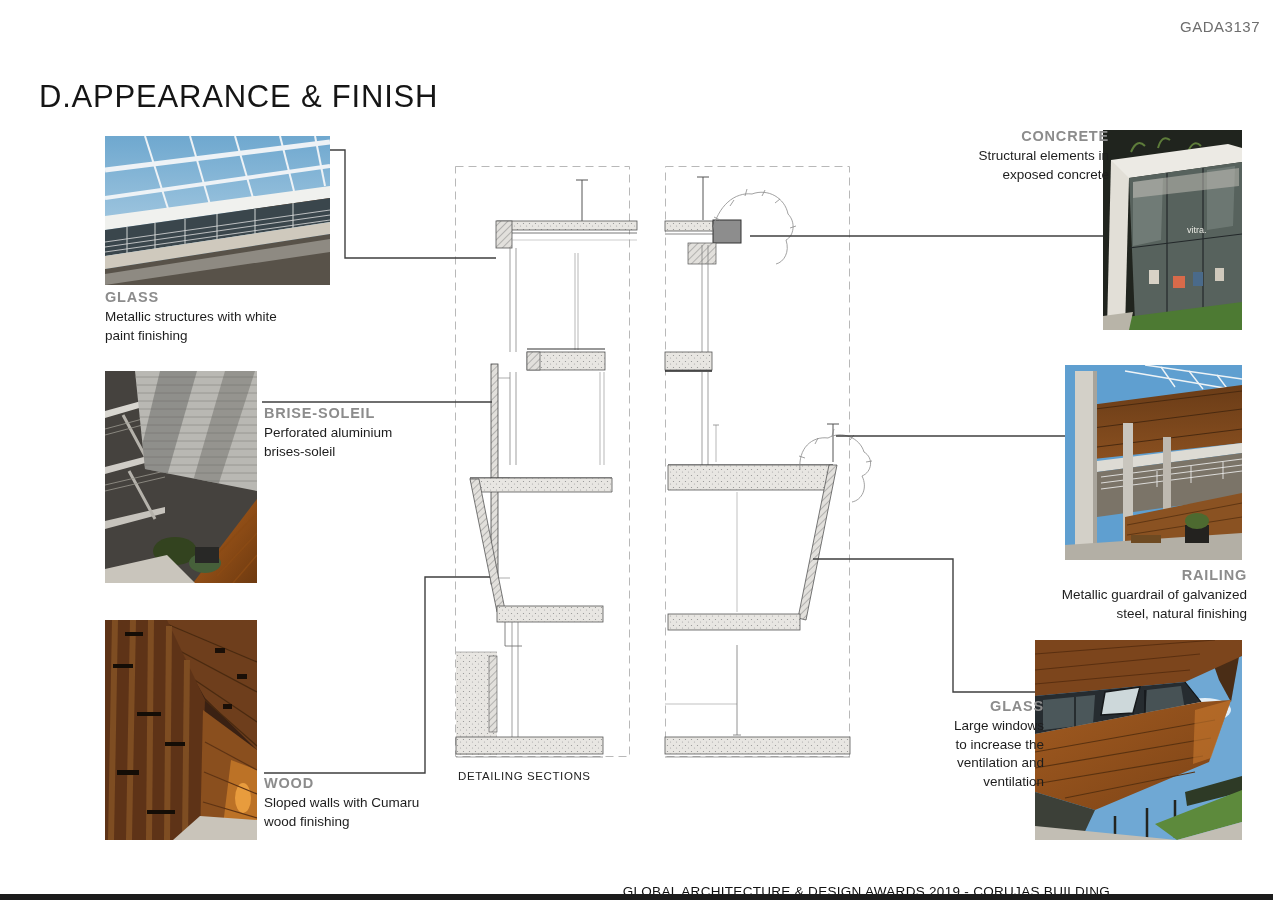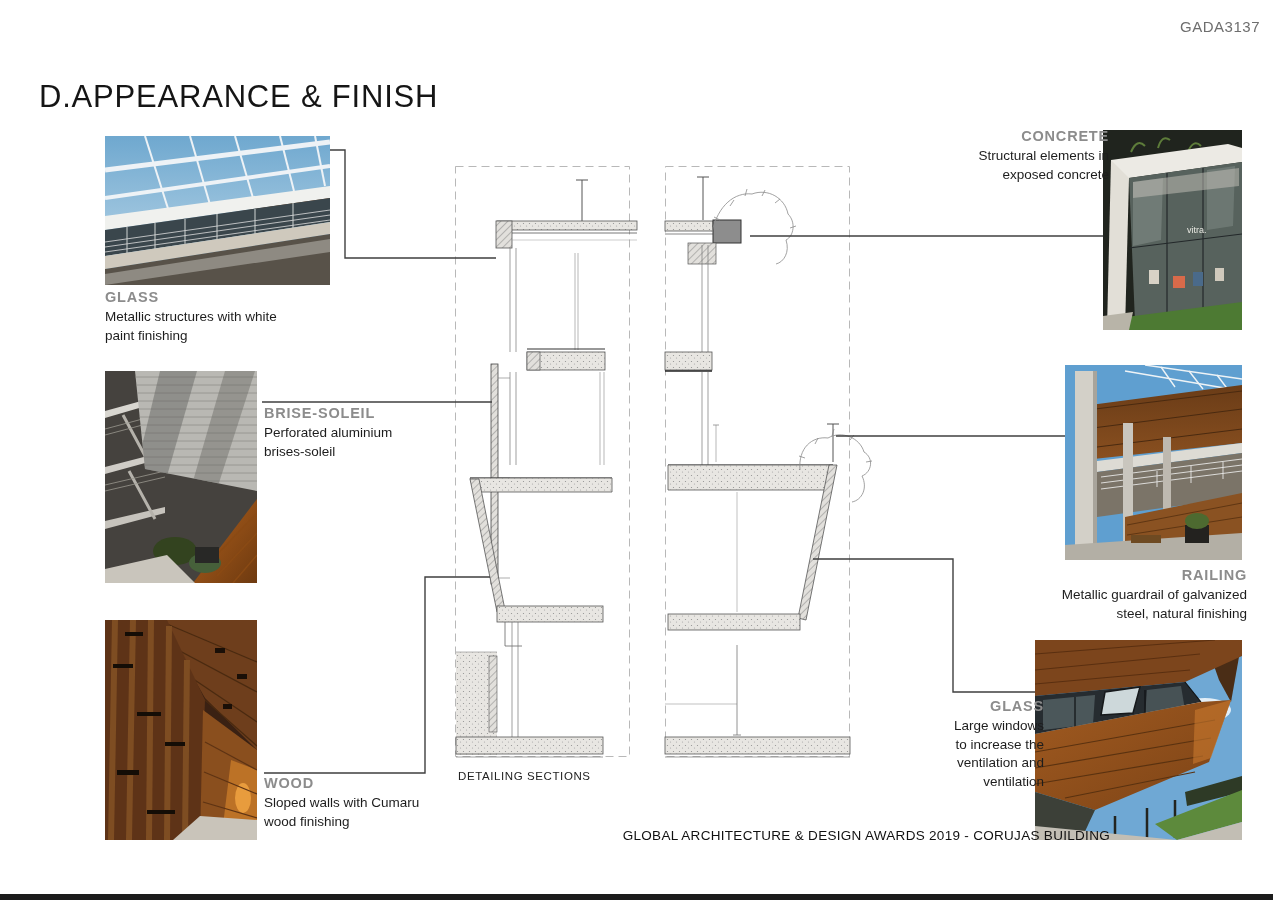--- a/index.html
+++ b/index.html
@@ -21,21 +21,21 @@
     font-size:14.5px;font-weight:700;color:#8c8c8c;letter-spacing:.8px;margin:0 0 3px 0;
   }
   .material .mat-desc{
     font-size:13.5px;color:#1d1d1d;line-height:1.38;margin:0;
   }
   .material.right{text-align:right;}
   .drawing-caption{
     position:absolute;left:458px;top:770px;font-size:11.5px;color:#222222;letter-spacing:.6px;
   }
   .footer-text{
-    position:absolute;top:828px;right:175px;font-size:13.5px;color:#111111;letter-spacing:.3px;text-align:center;
+    position:absolute;top:884px;right:175px;font-size:13.5px;color:#111111;letter-spacing:.3px;text-align:center;
   }
   .page-number{
     position:absolute;top:912px;right:103px;font-size:20px;font-weight:700;color:#111111;letter-spacing:1px;
   }
   .bottom-bar{
     position:absolute;left:0;bottom:0;width:1273px;height:6px;background:#1c1c1c;
   }
 </style>
 </head>
 <body>

